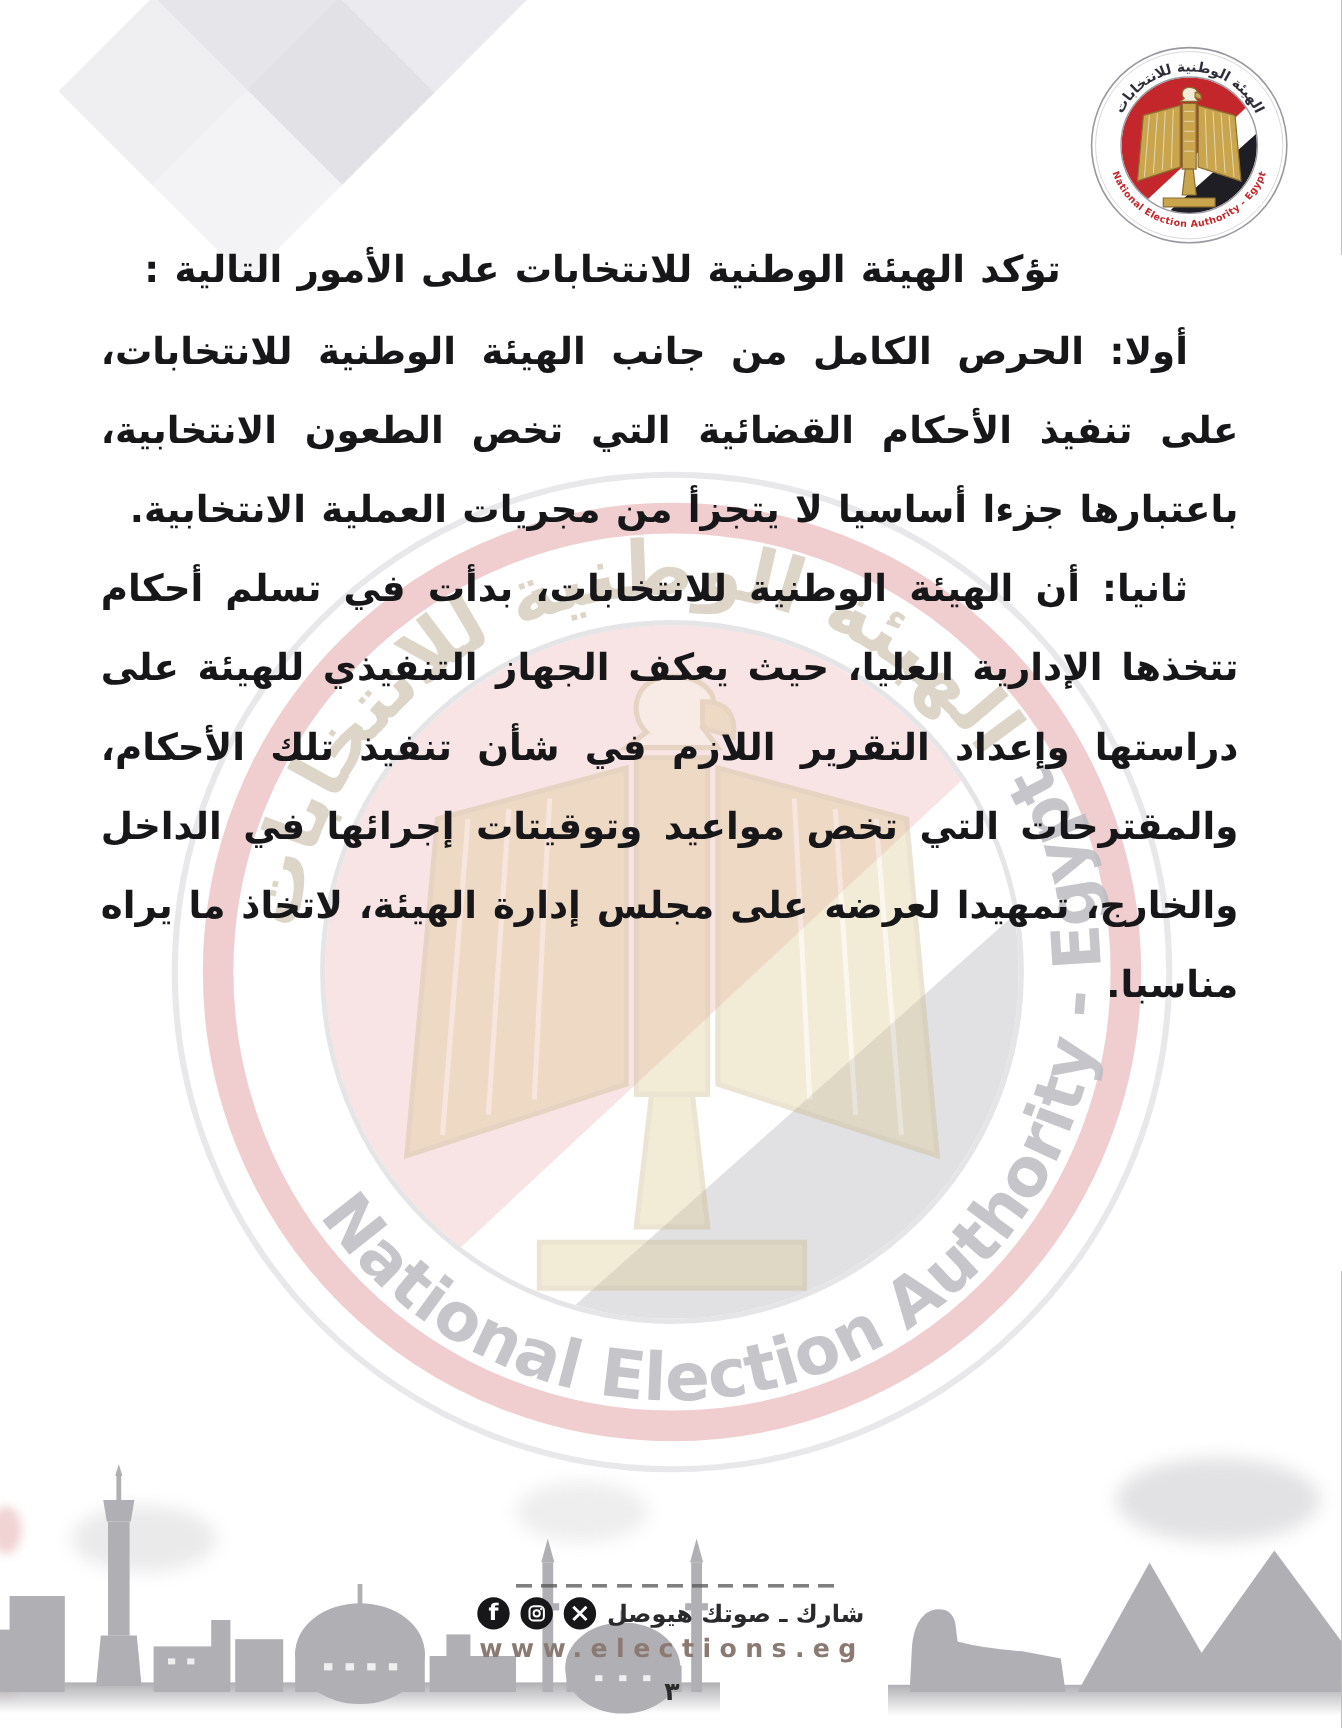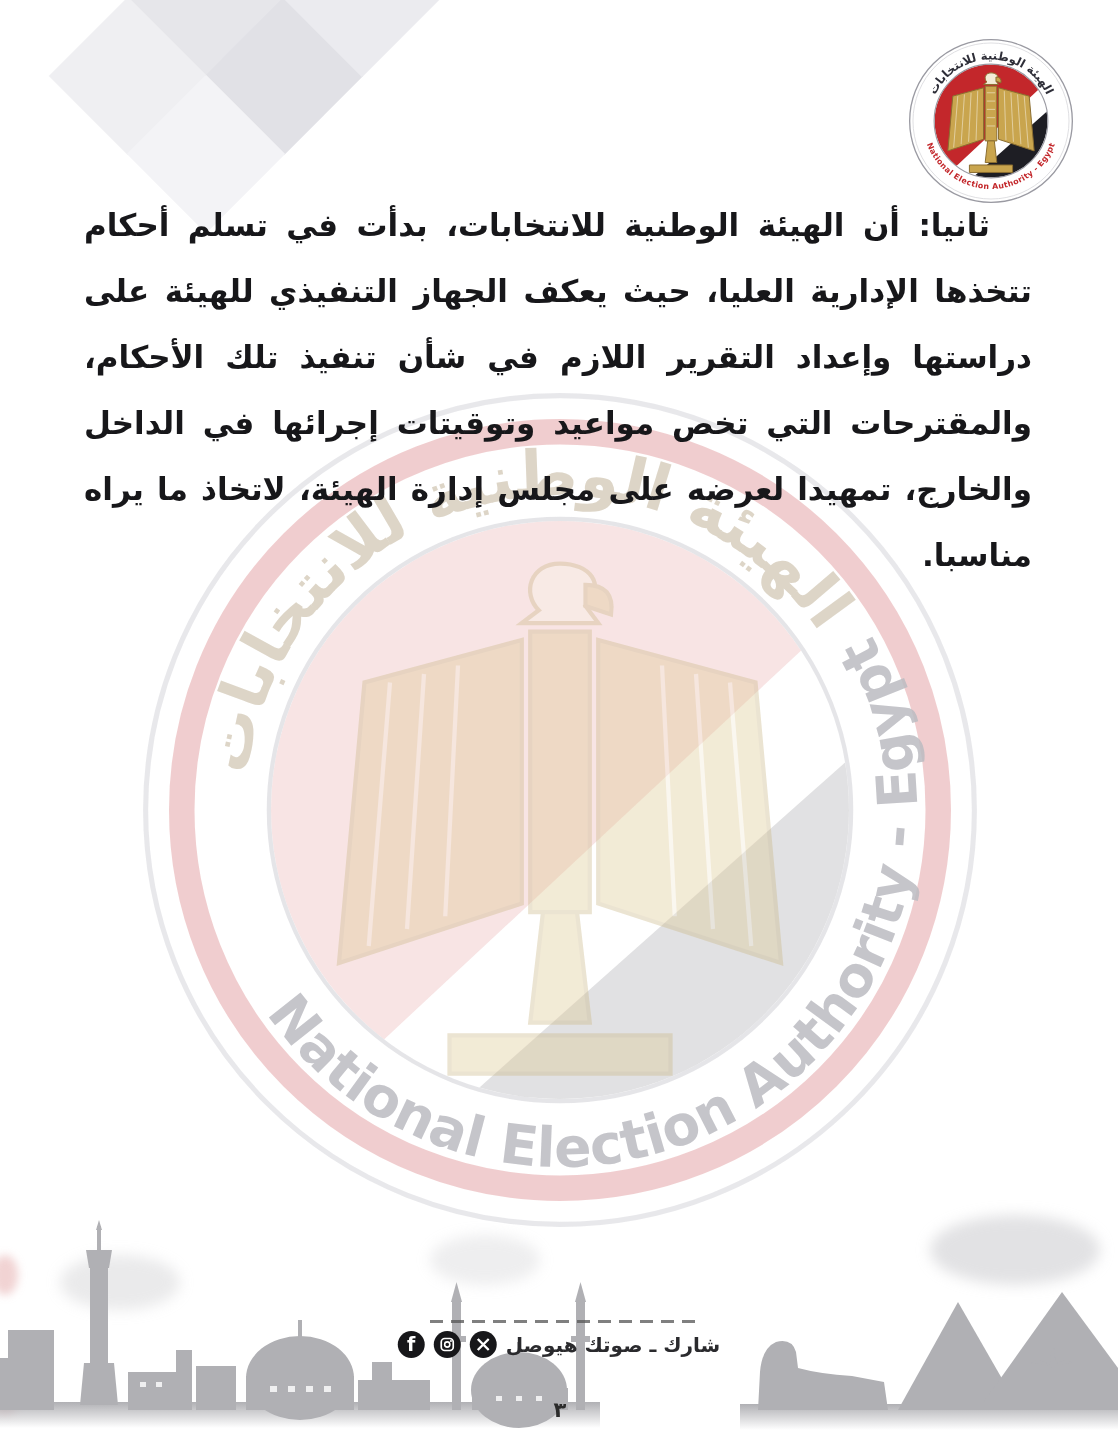--- a/index.html
+++ b/index.html
@@ -148,20 +148,22 @@
       </text>
     </g>
     <g transform="rotate(-32 100 100)">
       <text font-size="13" font-weight="bold" fill="#8f8f99" opacity=".85" text-anchor="middle">
         <textPath href="#arcBW" startOffset="50%">National Election Authority - Egypt</textPath>
       </text>
     </g>
   </svg>
 
   <div class="textblock" lang="ar" dir="rtl">
+    <p class="heading">تؤكد الهيئة الوطنية للانتخابات على الأمور التالية :</p>
+    <p class="para">أولا: الحرص الكامل من جانب الهيئة الوطنية للانتخابات، على تنفيذ الأحكام القضائية التي تخص الطعون الانتخابية، باعتبارها جزءا أساسيا لا يتجزأ من مجريات العملية الانتخابية.</p>
     <p class="para">ثانيا: أن الهيئة الوطنية للانتخابات، بدأت في تسلم أحكام تتخذها الإدارية العليا، حيث يعكف الجهاز التنفيذي للهيئة على دراستها وإعداد التقرير اللازم في شأن تنفيذ تلك الأحكام، والمقترحات التي تخص مواعيد وتوقيتات إجرائها في الداخل والخارج، تمهيدا لعرضه على مجلس إدارة الهيئة، لاتخاذ ما يراه مناسبا.</p>
   </div>
 
   <div class="cloud c1"></div>
   <div class="cloud c2"></div>
   <div class="cloud c3"></div>
   <div class="smudge s1"></div>
   <div class="smudge s2"></div>
 
   <svg class="skyline" viewBox="0 0 1118 250">
@@ -243,16 +245,17 @@
       </svg>
     </span>
     <span class="sicon">
       <svg width="13" height="13" viewBox="0 0 13 13">
         <path d="M1,1 L12,12 M12,1 L1,12" stroke="#fff" stroke-width="2.4"></path>
       </svg>
     </span>
     <span class="slogan">شارك ـ صوتك هيوصل</span>
   </div>
 
+  <div class="site-url">www.elections.eg</div>
 
   <div class="page-num">٣</div>
 
 </div>
 
 </body></html>

